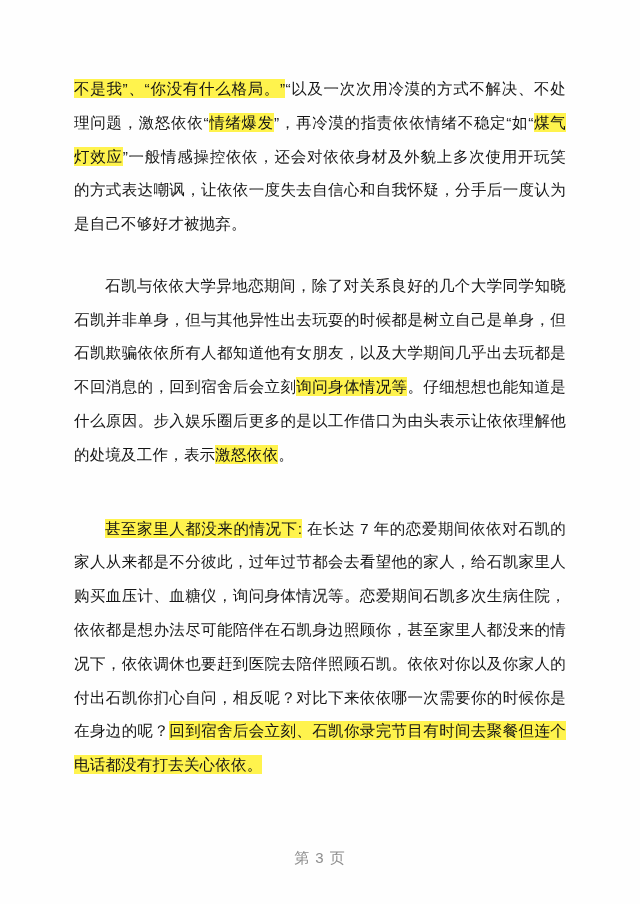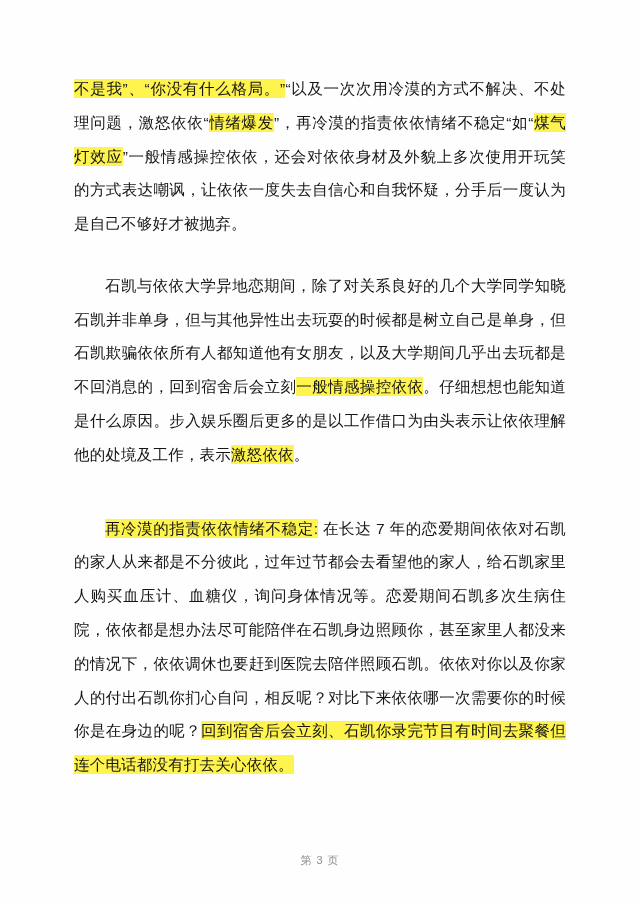--- a/index.html
+++ b/index.html
@@ -44,42 +44,42 @@
   }
   .para-gap-lg {
     margin-bottom: 40px;
   }
   .footer {
     position: absolute;
     left: 0;
     right: 0;
     bottom: 36px;
     text-align: center;
-    font-size: 11px;
+    font-size: 15px;
     color: #8d8d8d;
     letter-spacing: 1px;
   }
   .seg {
     white-space: pre-wrap;
   }
 </style>
 </head>
 <body>
 
 <div class="page">
   <div class="doc-body">
 
     <p class="para">
       <span class="seg hl">不是我”、“你没有什么格局。”</span><span class="seg">“以及一次次用冷漠的方式不解决、不处理问题，激怒依依“</span><span class="seg hl">情绪爆发</span><span class="seg">”，再冷漠的指责依依情绪不稳定“如“</span><span class="seg hl">煤气灯效应</span><span class="seg">”一般情感操控依依，还会对依依身材及外貌上多次使用开玩笑的方式表达嘲讽，让依依一度失去自信心和自我怀疑，分手后一度认为是自己不够好才被抛弃。</span>
     </p>
 
     <p class="para indented para-gap-lg">
-      <span class="seg">石凯与依依大学异地恋期间，除了对关系良好的几个大学同学知晓石凯并非单身，但与其他异性出去玩耍的时候都是树立自己是单身，但石凯欺骗依依所有人都知道他有女朋友，以及大学期间几乎出去玩都是不回消息的，回到宿舍后会立刻</span><span class="seg hl">一般情感操控依依</span><span class="seg">。仔细想想也能知道是什么原因。步入娱乐圈后更多的是以工作借口为由头表示让依依理解他的处境及工作，表示</span><span class="seg hl">激怒依依</span><span class="seg">。</span>
+      <span class="seg">石凯与依依大学异地恋期间，除了对关系良好的几个大学同学知晓石凯并非单身，但与其他异性出去玩耍的时候都是树立自己是单身，但石凯欺骗依依所有人都知道他有女朋友，以及大学期间几乎出去玩都是不回消息的，回到宿舍后会立刻</span><span class="seg hl">询问身体情况等</span><span class="seg">。仔细想想也能知道是什么原因。步入娱乐圈后更多的是以工作借口为由头表示让依依理解他的处境及工作，表示</span><span class="seg hl">激怒依依</span><span class="seg">。</span>
     </p>
 
     <p class="para indented">
-      <span class="seg hl">再冷漠的指责依依情绪不稳定:</span><span class="seg"> 在长达 7 年的恋爱期间依依对石凯的家人从来都是不分彼此，过年过节都会去看望他的家人，给石凯家里人购买血压计、血糖仪，询问身体情况等。恋爱期间石凯多次生病住院，依依都是想办法尽可能陪伴在石凯身边照顾你，甚至家里人都没来的情况下，依依调休也要赶到医院去陪伴照顾石凯。依依对你以及你家人的付出石凯你扪心自问，相反呢？对比下来依依哪一次需要你的时候你是在身边的呢？</span><span class="seg hl">回到宿舍后会立刻、石凯你录完节目有时间去聚餐但连个电话都没有打去关心依依。</span>
+      <span class="seg hl">甚至家里人都没来的情况下:</span><span class="seg"> 在长达 7 年的恋爱期间依依对石凯的家人从来都是不分彼此，过年过节都会去看望他的家人，给石凯家里人购买血压计、血糖仪，询问身体情况等。恋爱期间石凯多次生病住院，依依都是想办法尽可能陪伴在石凯身边照顾你，甚至家里人都没来的情况下，依依调休也要赶到医院去陪伴照顾石凯。依依对你以及你家人的付出石凯你扪心自问，相反呢？对比下来依依哪一次需要你的时候你是在身边的呢？</span><span class="seg hl">回到宿舍后会立刻、石凯你录完节目有时间去聚餐但连个电话都没有打去关心依依。</span>
     </p>
 
   </div>
 
   <div class="footer">第 3 页</div>
 </div>
 
 </body></html>

